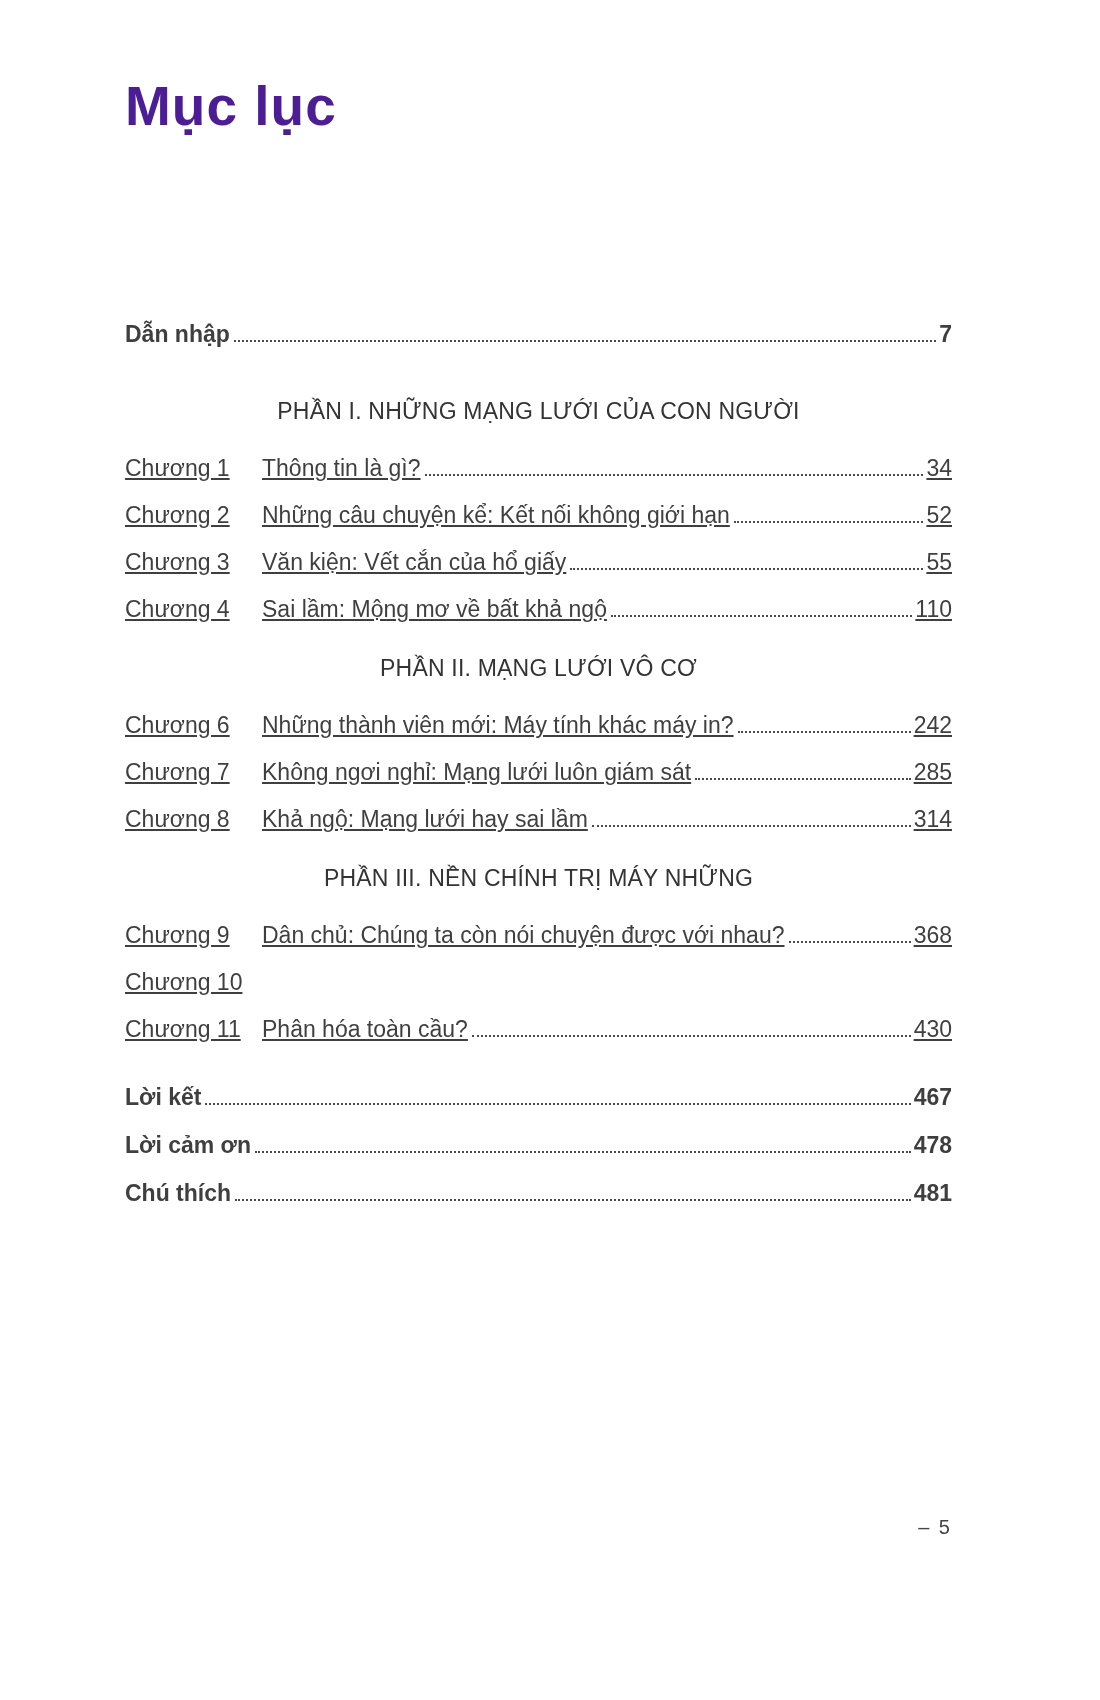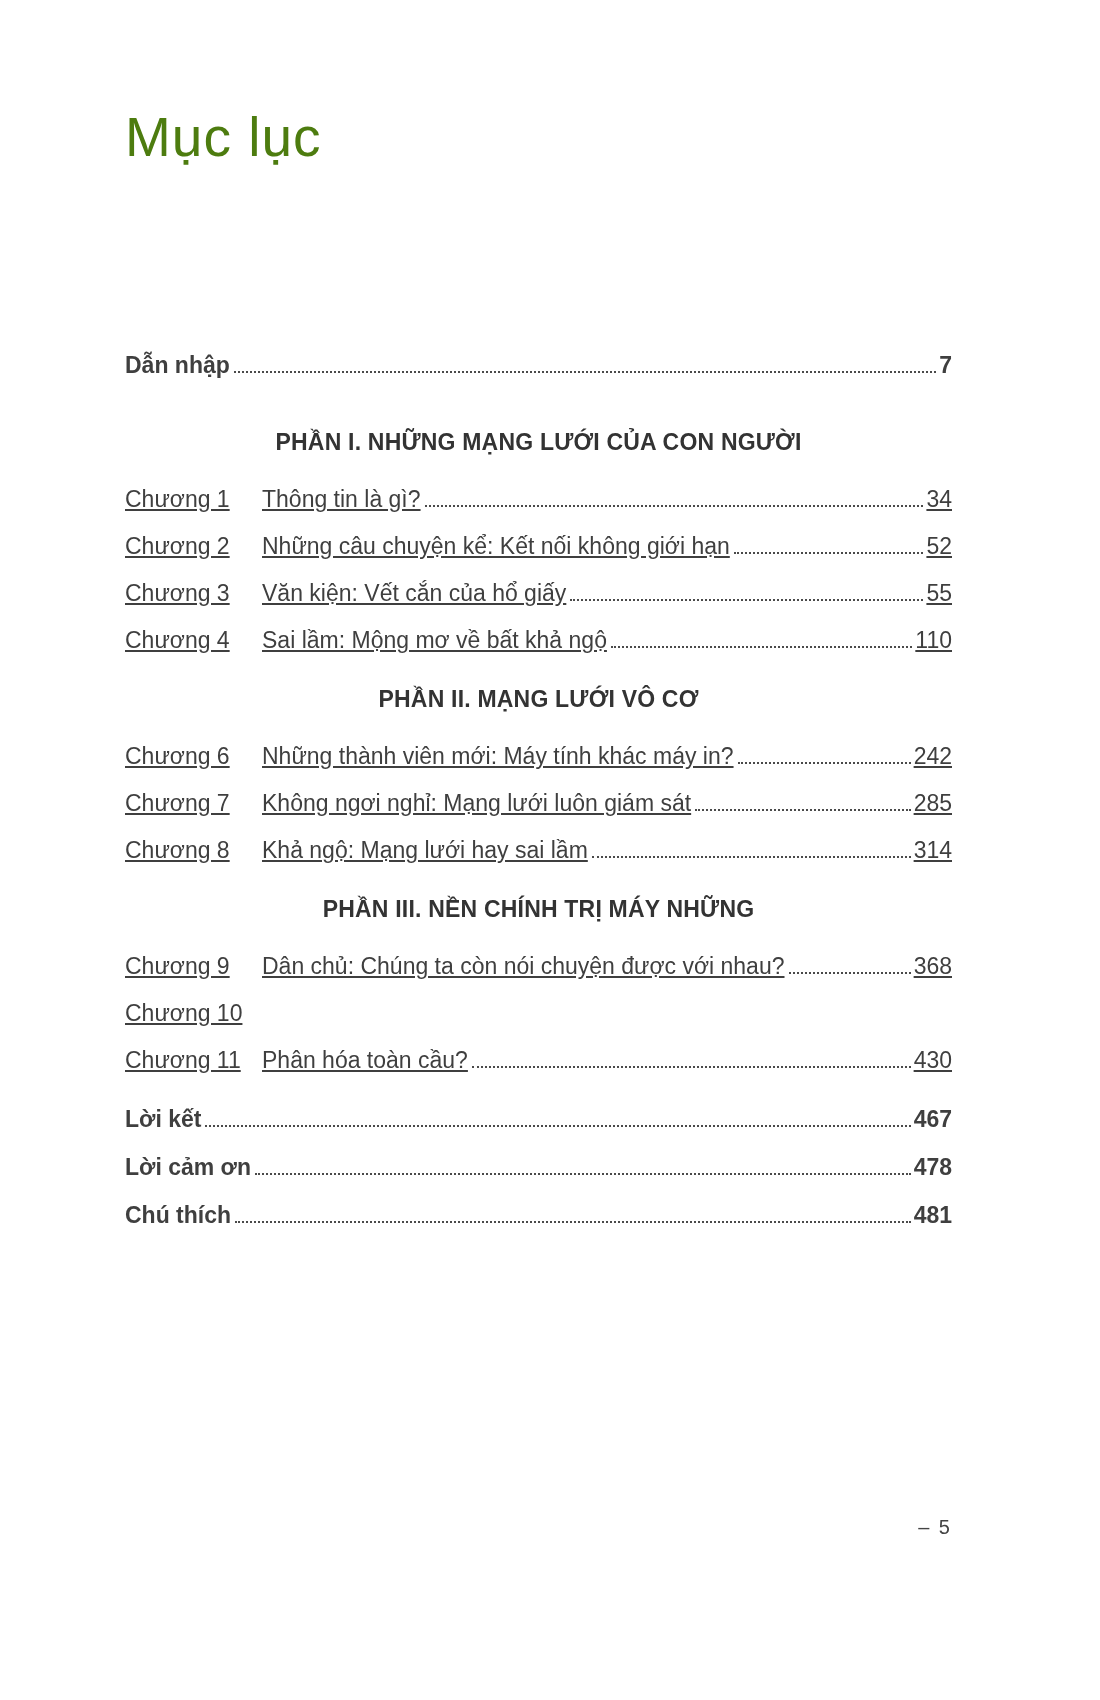--- a/index.html
+++ b/index.html
@@ -8,25 +8,25 @@
     width: 1100px; height: 1700px;
     font-family: "Liberation Sans", "DejaVu Sans", sans-serif;
     color: #3f3f3f;
     overflow: hidden;
     position: relative;
   }
   .page { position: relative; width: 1100px; height: 1700px; background: #ffffff; }
   .content { position: absolute; left: 125px; top: 0; width: 827px; }
 
   .title {
-    padding-top: 103px;
+    padding-top: 72px;
     font-size: 55px;
-    font-weight: 400;
+    font-weight: 700;
     letter-spacing: 1px;
-    color: #4d7c0f;
+    color: #4c1d95;
     line-height: 68px;
     margin-bottom: 178px;
   }
 
   .row { font-size: 23px; line-height: 32px; color: #3f3f3f; }
   .simple-row { display: flex; align-items: baseline; margin-bottom: 16px; font-weight: bold; }
   .entry-label { flex: 0 0 auto; }
 
   .leader {
     flex: 1 1 auto;
@@ -34,34 +34,34 @@
     margin: 0 3px 0 4px;
     border-bottom: 2.5px dotted #4a4a4a;
     align-self: baseline;
   }
   .pagenum { flex: 0 0 auto; }
 
   .toc-section { margin-top: 28px; }
   #sections .toc-section:first-child { margin-top: 46px; }
   .section-heading {
     font-size: 23px;
-    font-weight: 700;
+    font-weight: 400;
     color: #333333;
     text-align: center;
     line-height: 30px;
     margin-bottom: 26px;
     letter-spacing: 0.2px;
   }
 
   .chapter-row { display: flex; align-items: center; margin-bottom: 15px; text-decoration: underline; }
   .chapter-label { flex: 0 0 137px; }
   .chapter-body { flex: 1 1 auto; min-width: 0; }
   .title-line { display: flex; align-items: baseline; }
 
-  #back { margin-top: 27px; }
+  #back { margin-top: 36px; }
 
   .footer {
     position: absolute;
     top: 1516px;
     right: 148px;
     font-size: 20px;
     color: #444444;
     letter-spacing: 2px;
   }
 </style>

